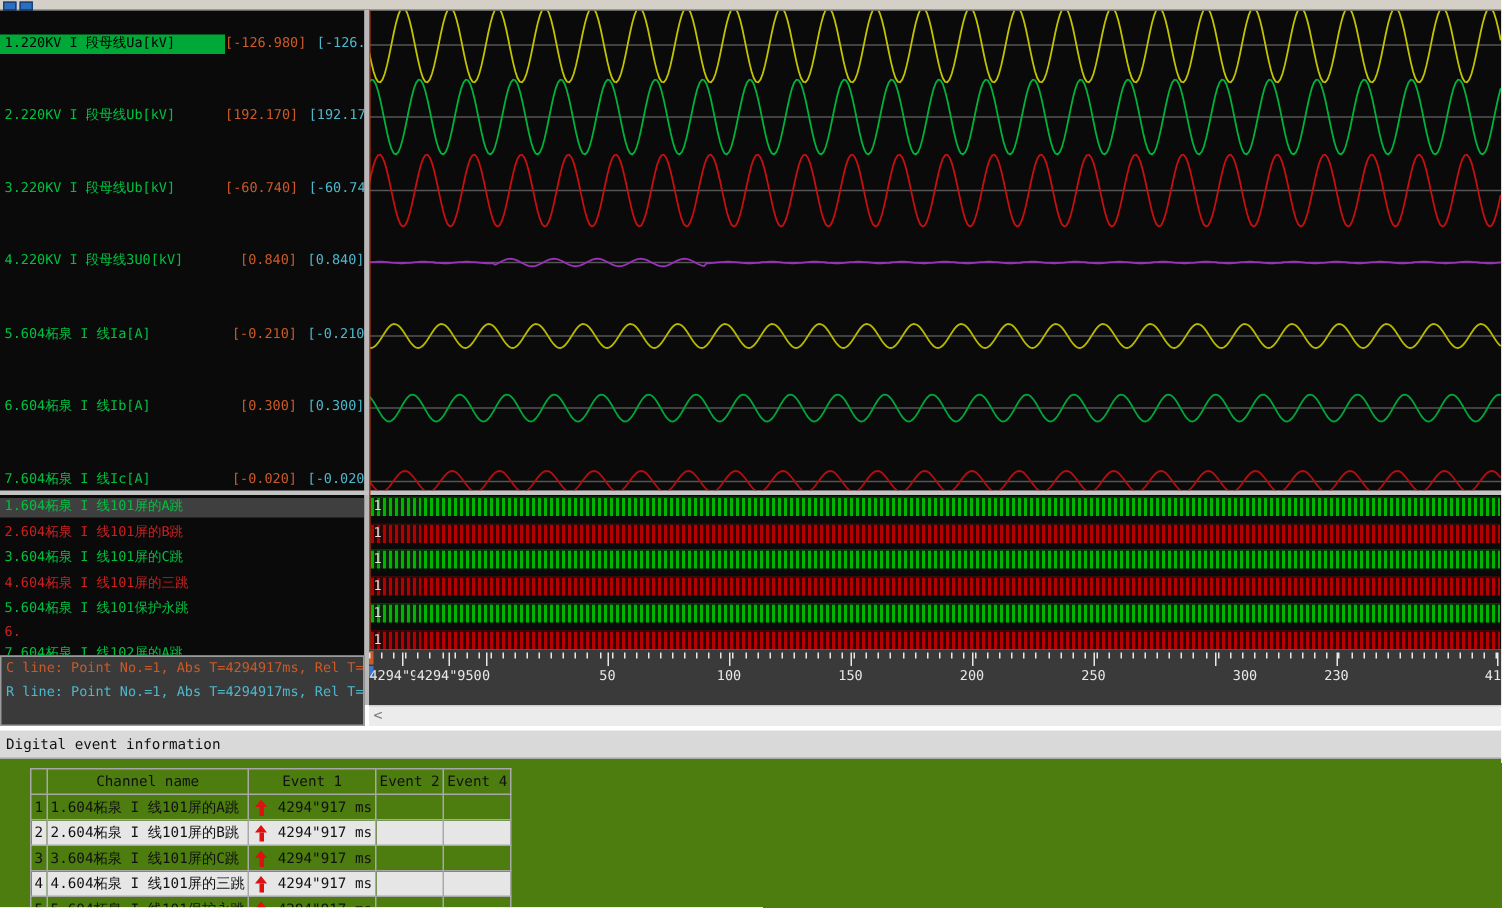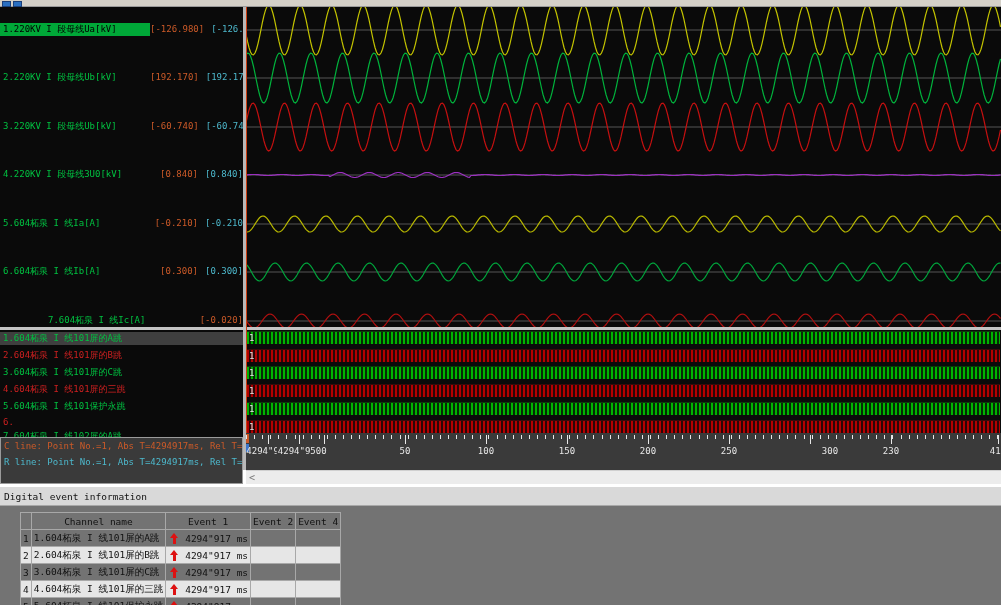--- a/index.html
+++ b/index.html
@@ -53,21 +53,21 @@
   #st-c{top:3px;color:#cc5a28;} #st-r{top:19px;color:#4db8cc;} #st-d{top:35px;color:#e0e0e0;}
   
   #scroll-strip{left:246px;top:470px;width:755px;height:14px;background:#ececec;border-top:1px solid #d0d0d0;}
   #scroll-left{position:absolute;left:3px;top:1px;font-size:10px;color:#777;line-height:12px;}
   #white-gap{left:0;top:484px;width:1001px;height:2px;background:#fff;}
   
   #info-band{left:0;top:486px;width:1001px;height:20px;background:#d9d9d9;border-top:1px solid #fff;
              border-bottom:1px solid #a8a8a8;}
   #info-title{position:absolute;left:4px;top:4px;font-size:9.5px;color:#111;}
   
-  #table-wrap{left:0;top:506px;width:1001px;height:99px;background:#737373;overflow:hidden;}
+  #table-wrap{left:0;top:506px;width:1001px;height:99px;background:#4d7c0f;overflow:hidden;}
   #event-table{position:absolute;left:20px;top:6px;width:313px;border:1px solid #787878;
                border-collapse:collapse;font-size:9.5px;color:#111;}
   #event-table td,#event-table th{border:1px solid #a8a8a8;height:17px;padding:0 2px;
                font-weight:normal;white-space:nowrap;overflow:hidden;}
   #event-table tr.shade td{background:#e6e6e6;}
   .col-num{width:18px;text-align:center;}
   .col-name{width:118px;text-align:left;}
   .col-e1{width:83px;text-align:left;}
   .col-e2{width:46px;text-align:center;}
   .col-e3{width:47px;text-align:center;}
@@ -112,21 +112,21 @@
       <div class="an-row" style="top: 210px;">
         <span class="an-name">5.604柘泉 I 线Ia[A]</span>
         <span class="an-c">[-0.210]</span>
         <span class="an-r">[-0.210]</span>
       </div>
       <div class="an-row" style="top: 258px;">
         <span class="an-name">6.604柘泉 I 线Ib[A]</span>
         <span class="an-c">[0.300]</span>
         <span class="an-r">[0.300]</span>
       </div>
-      <div class="an-row" style="top: 307px; padding-left: 45px;">
+      <div class="an-row" style="top: 307px;">
         <span class="an-name">7.604柘泉 I 线Ic[A]</span>
         <span class="an-c">[-0.020]</span>
         <span class="an-r">[-0.020]</span>
       </div>
       <div class="dg-row dg-green selected" style="top: 325px;">1.604柘泉 I 线101屏的A跳</div>
       <div class="dg-row dg-red" style="top: 342px;">2.604柘泉 I 线101屏的B跳</div>
       <div class="dg-row dg-green" style="top: 359px;">3.604柘泉 I 线101屏的C跳</div>
       <div class="dg-row dg-red" style="top: 376px;">4.604柘泉 I 线101屏的三跳</div>
       <div class="dg-row dg-green" style="top: 393px;">5.604柘泉 I 线101保护永跳</div>
       <div class="dg-row dg-red" style="top: 409px;">6.</div>

